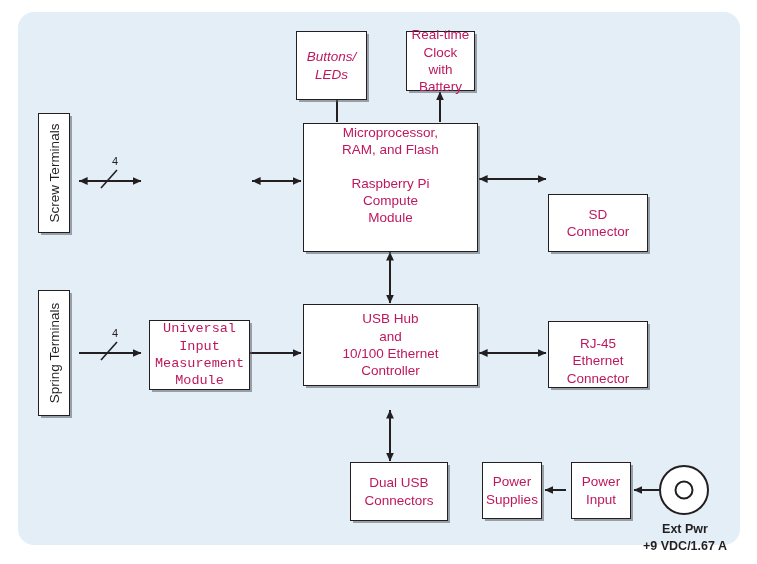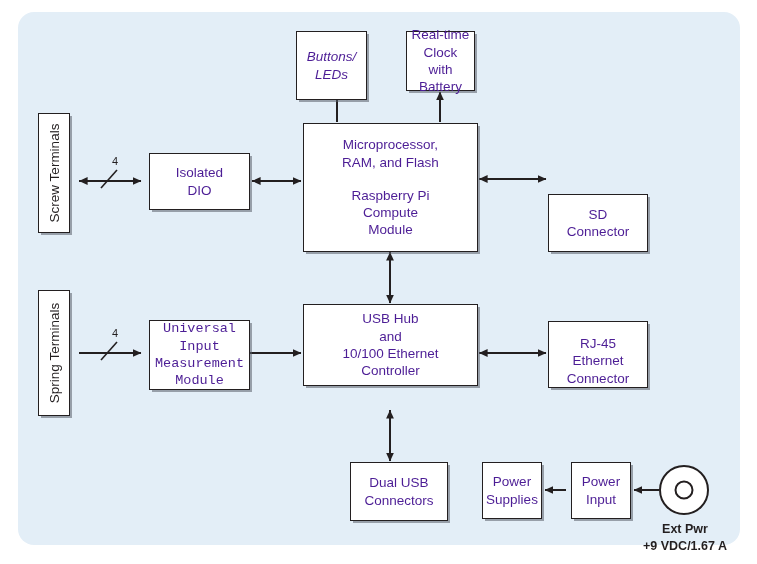--- a/index.html
+++ b/index.html
@@ -44,21 +44,21 @@
   
   .blk {
     position: absolute;
     background: #ffffff;
     border: 1.6px solid #231f20;
     box-sizing: border-box;
     display: flex;
     align-items: center;
     justify-content: center;
     text-align: center;
-    color: #4c1d95;
+    color: #be185d;
     font-size: 13.5px;
     line-height: 1.28;
     box-shadow: 2.5px 2.5px 0 -0.5px rgba(90,95,105,0.55);
   }
   .blk .lbl { display: block; padding: 0 3px; white-space: pre-line; }
 
   
   .vblk {
     position: absolute;
     background: #ffffff;
@@ -71,21 +71,21 @@
     left: 50%;
     top: 50%;
     transform: translate(-50%, -50%) rotate(-90deg);
     transform-origin: center center;
     white-space: nowrap;
     font-size: 13.5px;
     color: #231f20;
   }
 
   
-  .blk.stacked { flex-direction: column; justify-content: center; }
+  .blk.stacked { flex-direction: column; justify-content: flex-start; }
   .blk.stacked .lbl { margin: 0; }
   .blk.stacked .lbl.top { margin-bottom: 16px; }
 
   
   .bus-num {
     position: absolute;
     font-size: 11px;
     color: #231f20;
   }
 
@@ -156,24 +156,20 @@
     <span class="vlbl">Screw Terminals</span>
   </div>
 
   <div class="vblk" style="left:38px; top:290px; width:32px; height:126px;">
     <span class="vlbl">Spring Terminals</span>
   </div>
 
   <div class="bus-num" style="left:112px; top:155px;">4</div>
   <div class="bus-num" style="left:112px; top:327px;">4</div>
 
-  <div class="blk" style="left:149px; top:153px; width:101px; height:57px;">
-    <span class="lbl">Isolated
-DIO</span>
-  </div>
 
   <div class="blk" style="left:149px; top:320px; width:101px; height:70px;font-family:Liberation Mono, monospace;">
     <span class="lbl">Universal Input
 Measurement
 Module</span>
   </div>
 
   <div class="blk" style="left:296px; top:31px; width:71px; height:69px;font-style:italic;">
     <span class="lbl">Buttons/
 LEDs</span>

